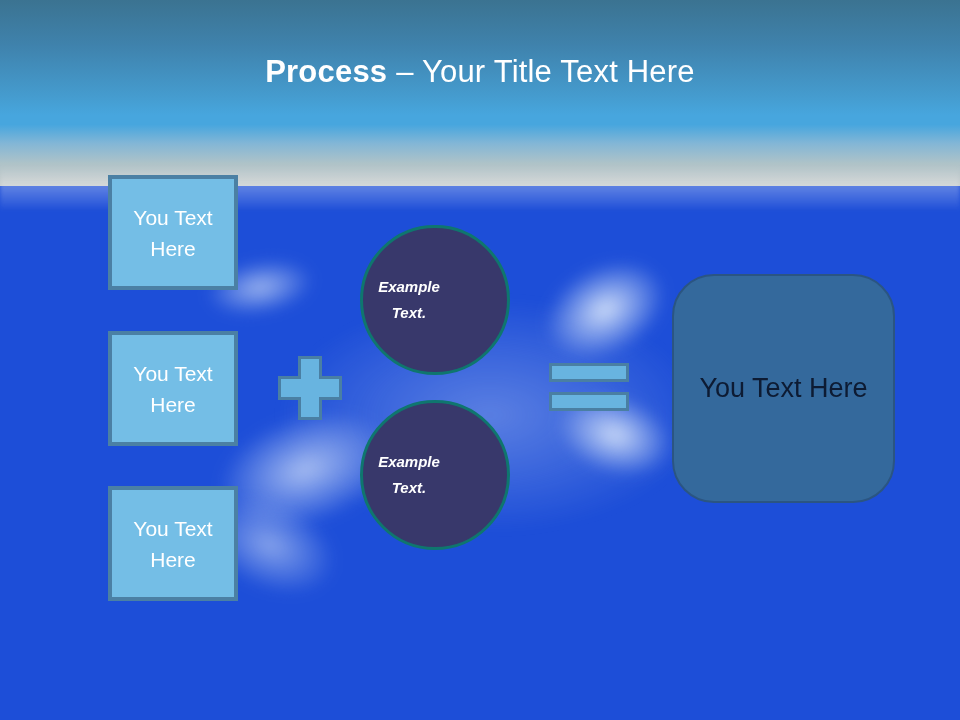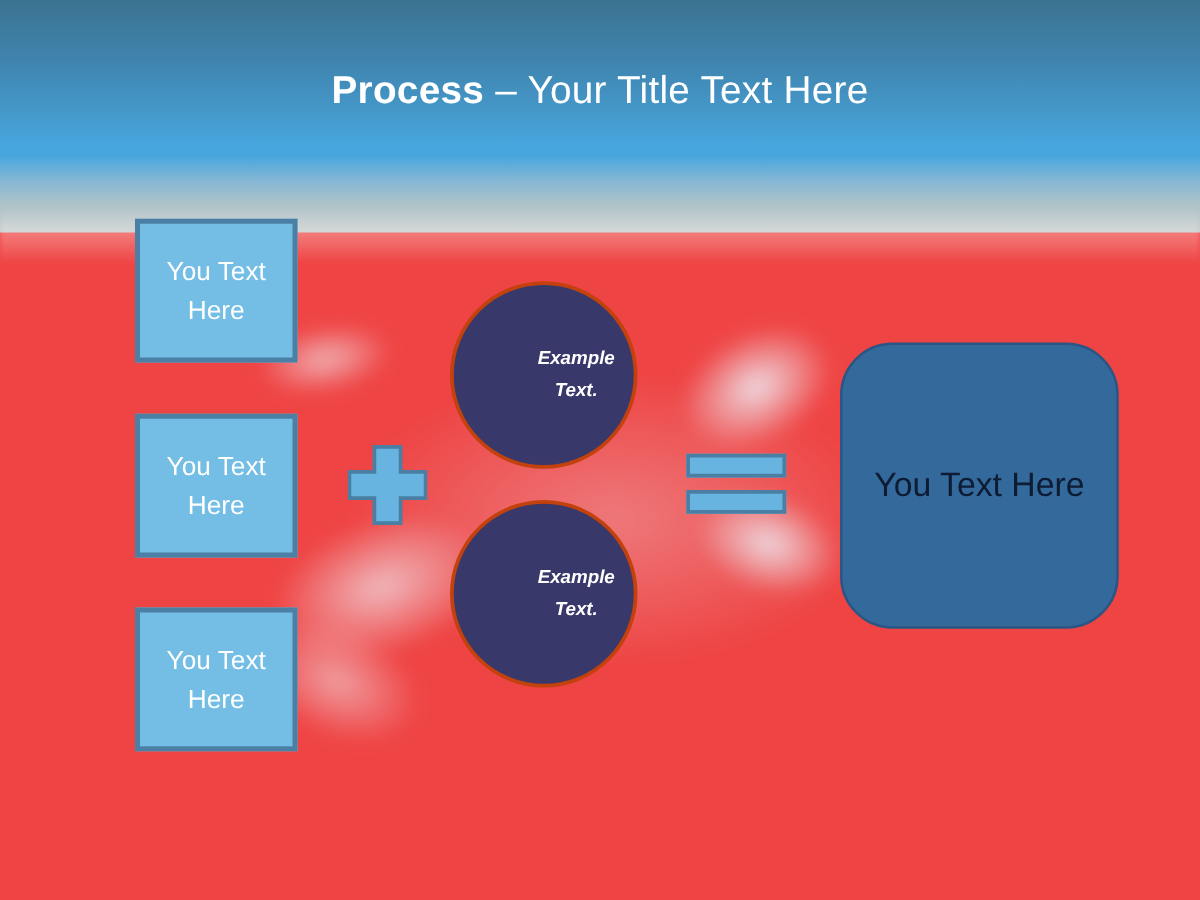--- a/index.html
+++ b/index.html
@@ -1,18 +1,18 @@
 <!DOCTYPE html>
 <html><head>
 <meta charset="utf-8">
 <style>
   html,body { margin:0; padding:0; background:#9aa0a2; }
   .slide {
     position:relative; width:960px; height:720px; overflow:hidden;
-    background:#ef4444;
+    background:#1d4ed8;
     font-family:"Liberation Sans", sans-serif;
   }
   
   .header {
     position:absolute; top:0; left:0; width:960px; height:186px;
     background:linear-gradient(180deg,
       #3b7391 0%, #3f82ac 24%, #459ccf 52%, #47a6de 62%, #47a6de 67%,
       #82b6d6 77%, #afc3c8 88%, #c3c8c9 100%);
   }
   .title {
@@ -65,22 +65,22 @@
   .plus-wrap { position:absolute; left:278px; top:356px; width:64px; height:64px; }
   .equals-wrap { position:absolute; left:549px; top:363px; }
   .equals-wrap .bar {
     width:74px; height:13px; background:#68b4e0; border:3px solid #4a7fa3;
   }
   .equals-wrap .bar + .bar { margin-top:10px; }
 
   
   .circle {
     position:absolute; left:360px; width:144px; height:144px;
-    border-radius:50%; background:#38386b; border:3px solid #c2410c;
-    display:flex; align-items:center; justify-content:flex-end;
+    border-radius:50%; background:#38386b; border:3px solid #0f766e;
+    display:flex; align-items:center; justify-content:flex-start;
     text-align:center; color:#ffffff; font-weight:bold; font-style:italic;
     font-size:15px; line-height:26px;
   }
   .circle-1 { top:225px; }
   .circle-2 { top:400px; }
   .circle .c-label { display:block; width:92px; }
 
   
   .result-box {
     position:absolute; left:672px; top:274px; width:219px; height:225px;

